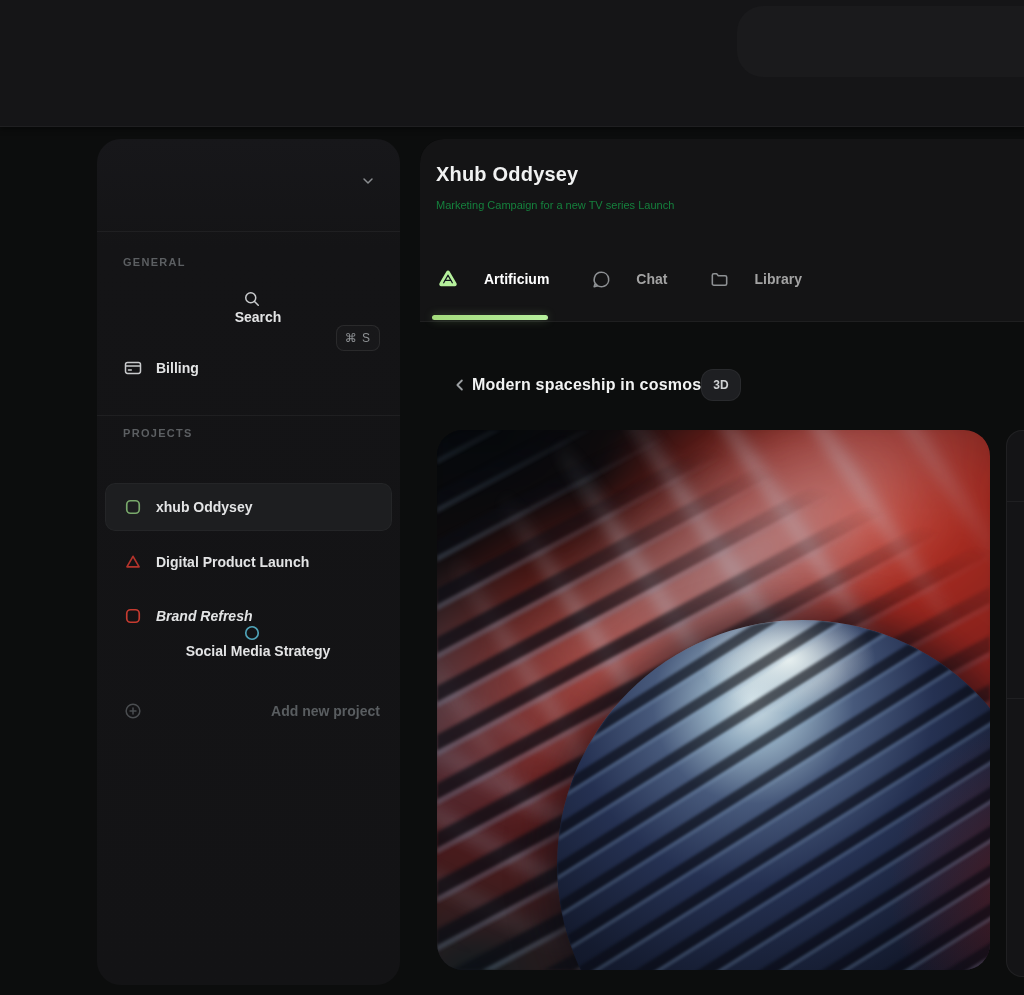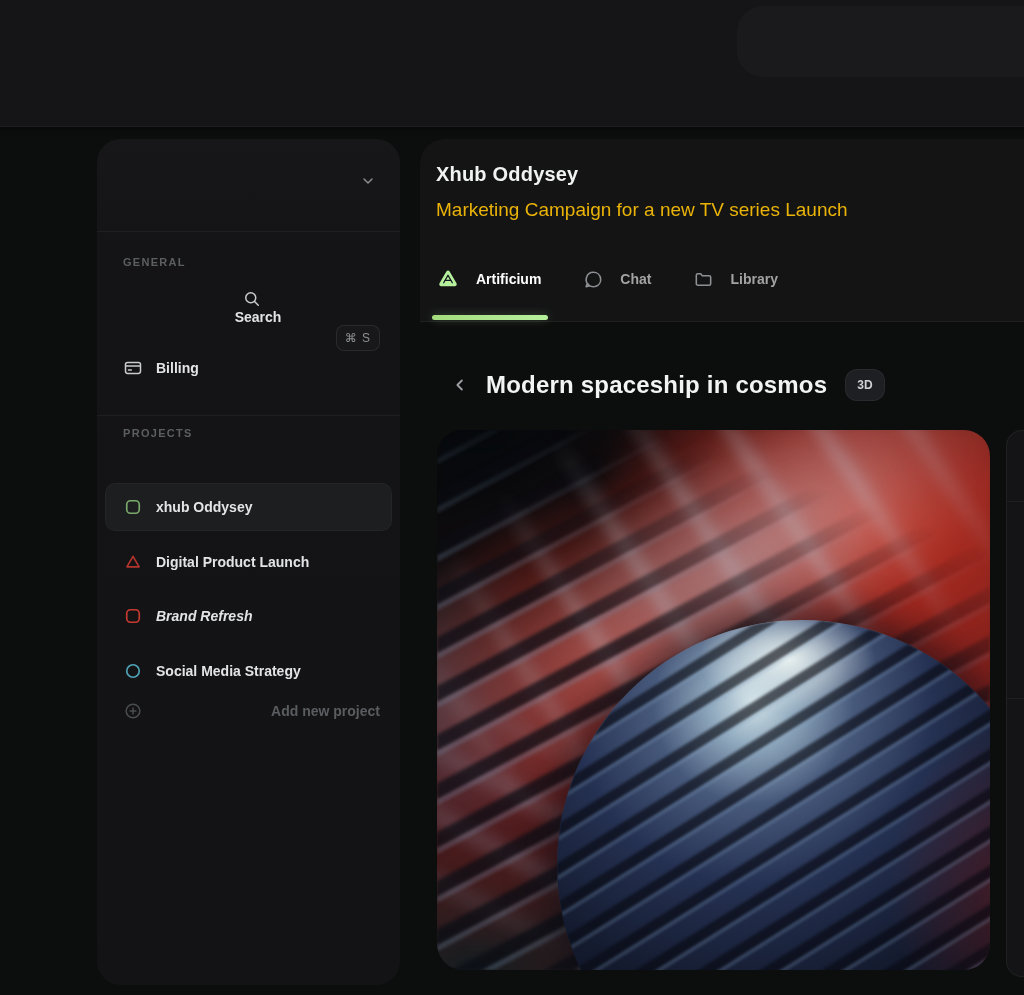--- a/index.html
+++ b/index.html
@@ -52,59 +52,59 @@
   .sb-row .row-icon { width:20px; height:20px; flex:0 0 20px; display:flex; }
   .sb-row .row-label { margin-left:13px; font-size:14px; font-weight:600; color:#e3e4e5; }
   .sb-row.dim .row-label { color:#595d60; }
   .sb-row.active { background:#1d1e20; box-shadow:inset 0 0 0 1px rgba(255,255,255,0.03); }
 
   .row-search  { top:150px;flex-direction:column; }
   .row-billing { top:205px;text-align:right; }
   .row-p1 { top:344px; }
   .row-p2 { top:399px; }
   .row-p3 { top:453px;font-style:italic; }
-  .row-p4 { top:508px; }
+  .row-p4 { top:484px;flex-direction:column; }
   .row-add { top:548px;justify-content:space-between; }
 
   .kbd-badge {
     margin-left:auto; padding:5px 8px; border-radius:8px;
     border:1px solid rgba(255,255,255,0.08); background:rgba(255,255,255,0.02);
     font-size:12px; color:#8e9194; letter-spacing:1px;
   }
 
   
   .main {
     position:absolute; left:420px; top:139px; width:604px; height:856px;
     background:#0c0d0d; border-radius:24px 0 0 0; overflow:hidden;
   }
   .panel-header {
     position:absolute; left:0; right:0; top:0; height:183px;
     background:#141415; border-radius:24px 0 0 0;
   }
   .ws-title { position:absolute; left:16px; top:24px; font-size:20px; font-weight:700; color:#f1f2f2; letter-spacing:0.2px; }
-  .ws-subtitle { position:absolute; left:16px; top:60px; font-size:19px; font-weight:400; color:#eab308; }
+  .ws-subtitle { position:absolute; left:16px; top:60px; font-size:11px; font-weight:400; color:#15803d; }
 
   .tabs { position:absolute; left:16px; top:118px; height:44px; display:flex; align-items:center; gap:42px; }
-  .tab { display:flex; align-items:center; gap:16px; background:none; border:none; cursor:pointer; }
+  .tab { display:flex; align-items:center; gap:24px; background:none; border:none; cursor:pointer; }
   .tab .tab-label { font-size:14px; font-weight:600; color:#a3a3a3; }
   .tab.active .tab-label { color:#ffffff; font-weight:700; }
   .tab-underline {
     position:absolute; left:12px; top:176px; width:116px; height:5px; border-radius:3px;
     background:linear-gradient(90deg,#a4dc7d,#b6f09c);
     box-shadow:0 0 10px rgba(182,240,156,0.25);
   }
   .header-divider { position:absolute; left:0; right:0; top:182px; height:1px; background:rgba(255,255,255,0.05); }
 
   
   .content-titlebar { position:absolute; left:28px; top:228px; height:36px; display:flex; align-items:center; }
   .back-btn { width:24px; height:24px; display:flex; align-items:center; justify-content:center;
     background:none; border:none; color:#9da0a3; cursor:pointer; }
-  .content-title { margin-left:14px; font-size:24px; font-weight:700; color:#f2f3f3; letter-spacing:0.2px; }
+  .content-title { font-size:16px; font-weight:700; color:#f2f3f3; letter-spacing:0.2px; }
   .badge-3d {
-    margin-left:18px; padding:8px 11px; border-radius:12px;
+    padding:8px 11px; border-radius:12px;
     background:#1e1f22; border:1px solid rgba(255,255,255,0.05);
     font-size:12px; font-weight:600; color:#cfd1d3;
   }
 
   
   .artwork {
     position:absolute; left:17px; top:291px; width:553px; height:540px;
     border-radius:26px; overflow:hidden; background:#0a0c10; cursor:pointer;
   }
   .art-base {

